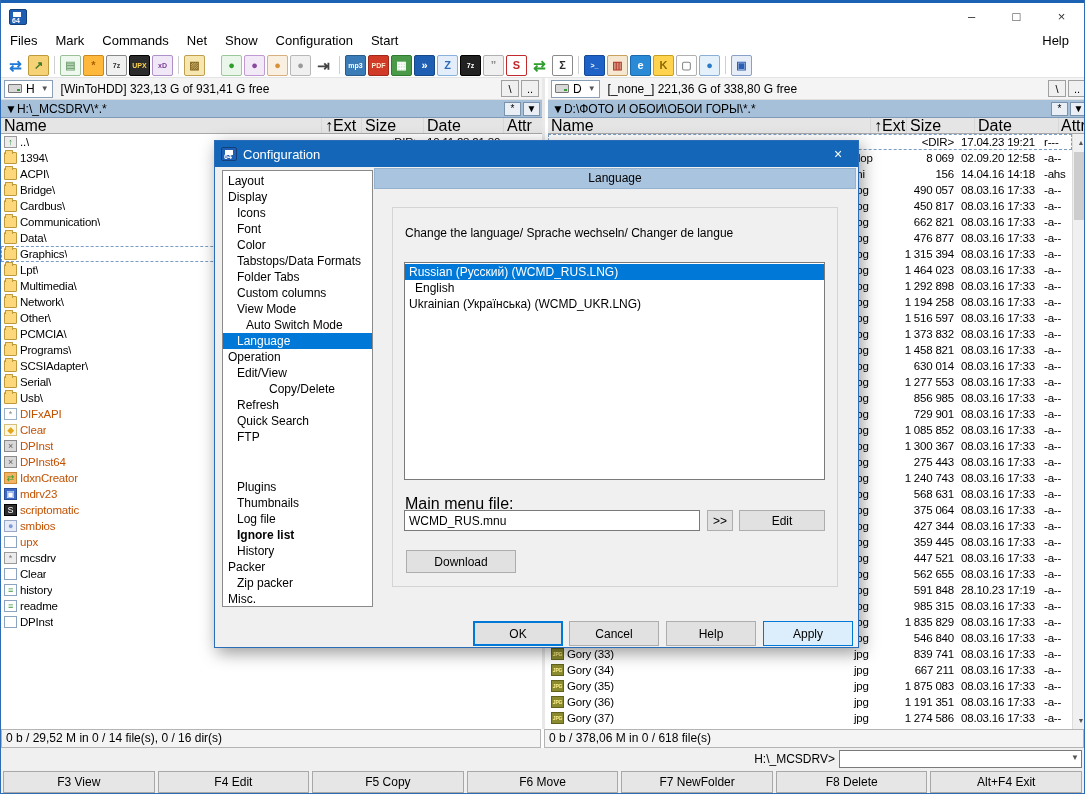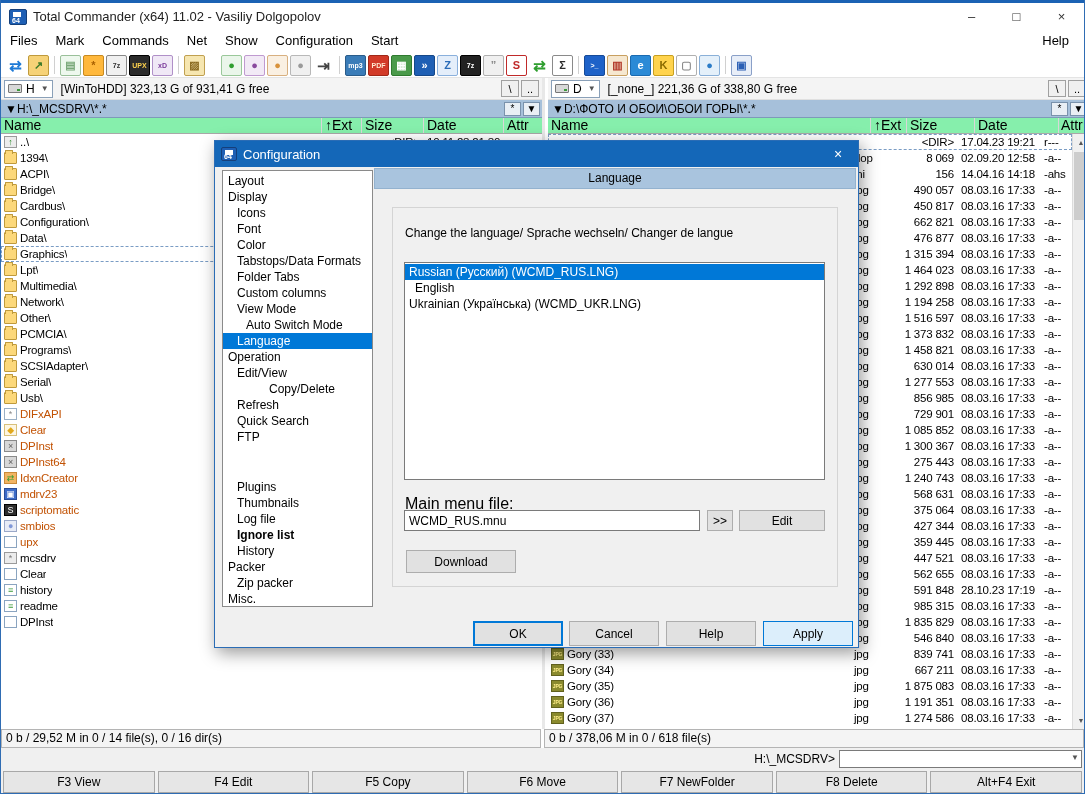--- a/index.html
+++ b/index.html
@@ -41,21 +41,21 @@
   .hddico::after{content:"";position:absolute;right:1px;bottom:1px;width:3px;height:2px;background:#3a9a3a}
   .dletter{font-size:12px;margin-right:6px}
   .dchev{font-size:8px;color:#555}
   .dinfo{white-space:nowrap}
   .dbtns{margin-left:auto;display:flex;gap:2px}
   .sbtn{width:18px;height:17px;background:#f0f0f0;border:1px solid #a0a0a0;font-size:11px;display:flex;align-items:center;justify-content:center}
   .pathbar{background:#a6c0da;height:100%;display:flex;align-items:center;font-size:12px;padding-left:4px;border-bottom:1px solid #7e9ab8}
   .ptext{white-space:nowrap;overflow:hidden}
   .pbtns{margin-left:auto;display:flex;gap:2px;padding-right:2px}
   .pbtn{width:17px;height:14px;background:#e9eff5;border:1px solid #7a92ac;font-size:10px;line-height:12px;text-align:center}
-  .headrow{background:#86efac;height:100%;display:flex;font-size:14px;border-bottom:1px solid #a8a8a8}
+  .headrow{background:#e5e5e5;height:100%;display:flex;font-size:16px;border-bottom:1px solid #a8a8a8}
   .hc{border-right:1px solid #d8d8d8;padding:0 3px;line-height:15px;white-space:nowrap;overflow:hidden}
   
   .filelist{position:relative;height:100%;background:#fff;overflow:hidden}
   .frow{display:flex;height:16px;line-height:16px;font-size:11.5px;letter-spacing:-0.2px;white-space:nowrap}
   .frow.cursor{outline:1px dashed #7a9cc4;outline-offset:-1px}
   .frow.exe .fn{color:#c25203}
   .c-name{flex:1 1 auto;display:flex;align-items:center;overflow:hidden;padding-left:2px}
   .fn{overflow:hidden}
   .lc-ext{width:40px;flex:0 0 auto}.lc-size{width:62px;flex:0 0 auto;text-align:right;padding-right:4px}.lc-date{width:80px;flex:0 0 auto;padding-left:3px}.lc-attr{width:38px;flex:0 0 auto;padding-left:3px}
   .rc-ext{width:36px;flex:0 0 auto}.rc-size{width:68px;flex:0 0 auto;text-align:right;padding-right:4px}.rc-date{width:84px;flex:0 0 auto;padding-left:3px}.rc-attr{width:30px;flex:0 0 auto;padding-left:2px}
@@ -107,21 +107,20 @@
   .btn-apply{left:548px;background:#dceefb;border:1px solid #0078d7}
 </style>
 </head>
 <body>
 
 <div class="win">
   <div class="topline"></div>
 
   <div class="titlebar">
     <div class="tc-ico"></div>
-    <span class="title-text">Total Commander (x64) 11.02 - Vasiliy Dolgopolov</span>
     <div class="wctrls">
         <span class="wc">–</span>
         <span class="wc">□</span>
         <span class="wc">×</span>
       </div>
   </div>
 
   <div class="menubar">
     <span id="menu-items" style="display:flex">
         <span class="mi">Files</span>
@@ -360,21 +359,21 @@
                 <span class="fn">Cardbus\</span>
               </span>
               <span class="lc-ext"></span>
               <span class="lc-size"></span>
               <span class="lc-date"></span>
               <span class="lc-attr"></span>
             </div>
             <div class="frow">
               <span class="c-name">
                 <span class="ic ic-folder" style="background: rgb(252, 216, 122); border-color: rgb(191, 154, 60); color: rgb(0, 0, 0);"></span>
-                <span class="fn">Configuration\</span>
+                <span class="fn">Communication\</span>
               </span>
               <span class="lc-ext"></span>
               <span class="lc-size"></span>
               <span class="lc-date"></span>
               <span class="lc-attr"></span>
             </div>
             <div class="frow">
               <span class="c-name">
                 <span class="ic ic-folder" style="background: rgb(252, 216, 122); border-color: rgb(191, 154, 60); color: rgb(0, 0, 0);"></span>
                 <span class="fn">Data\</span>

